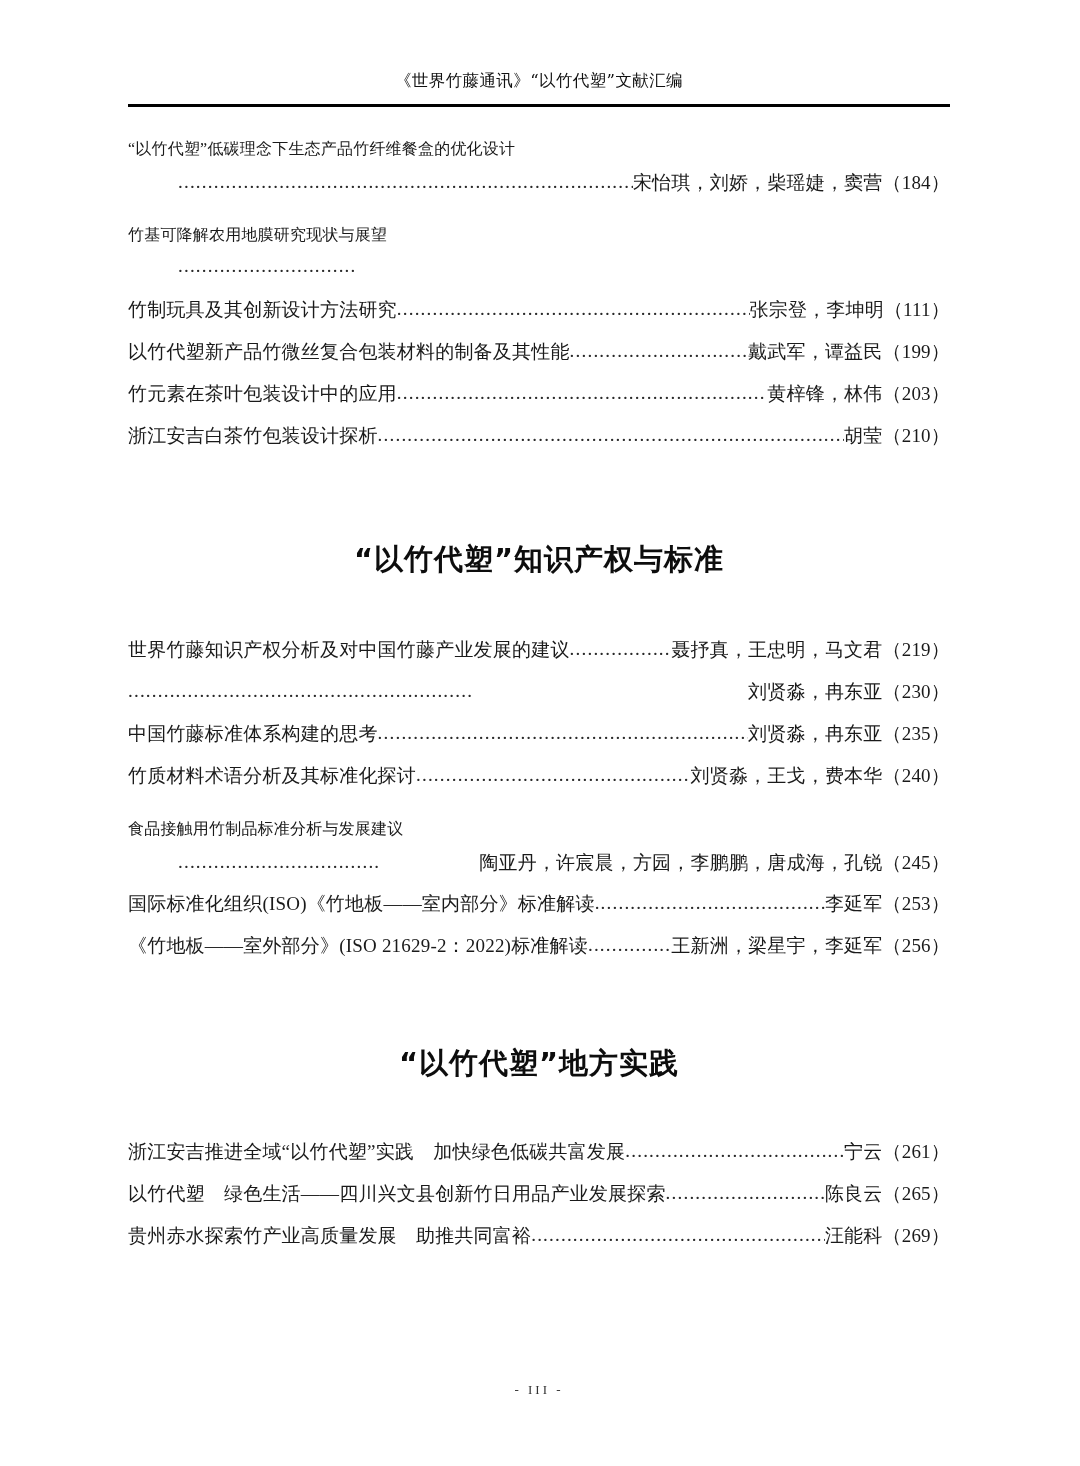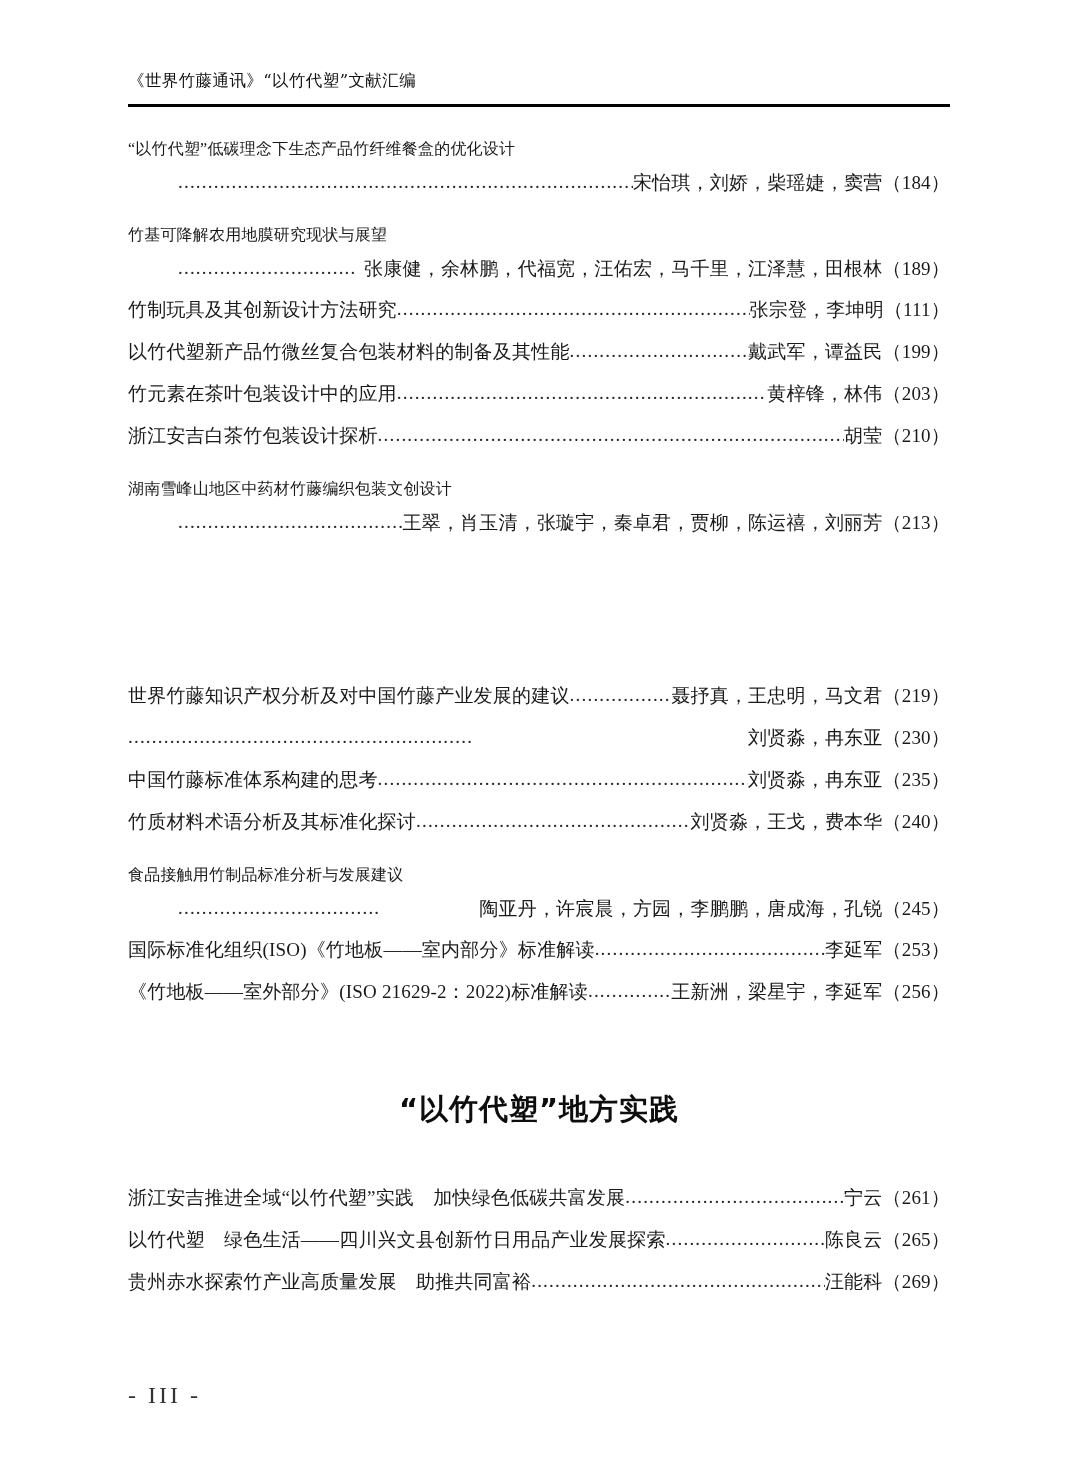--- a/index.html
+++ b/index.html
@@ -27,21 +27,21 @@
     top: 0;
     width: 822px;
   }
 
   
   .runhead {
     position: absolute;
     left: 0;
     top: 70px;
     width: 822px;
-    text-align: left;
+    text-align: center;
     font-size: 16.5px;
     letter-spacing: 0.4px;
     font-family: "DejaVu Serif", "Liberation Serif", serif;
     color: #111;
   }
   .runrule {
     position: absolute;
     left: 0;
     top: 104px;
     width: 822px;
@@ -136,22 +136,22 @@
   .gap-after-head  { height: 60px; }
   .gap-sec2-before { height: 66px; }
   .gap-sec2-after  { height: 58px; }
 
   
   .folio {
     position: absolute;
     left: 0;
     top: 1382px;
     width: 822px;
-    text-align: left;
-    font-size: 24px;
+    text-align: center;
+    font-size: 13px;
     letter-spacing: 3px;
     color: #333;
     font-family: "Liberation Serif", serif;
   }
 </style>
 </head>
 <body>
 
 <div class="page">
   <div class="content">
@@ -164,21 +164,20 @@
           <div class="t-line">“以竹代塑”低碳理念下生态产品竹纤维餐盒的优化设计</div>
           <div class="a-line">
             <span class="leader">..................................................................................</span>
             <span class="tail">宋怡琪，刘娇，柴瑶婕，窦营（184）</span>
           </div>
         </div>
         <div class="entry2">
           <div class="t-line">竹基可降解农用地膜研究现状与展望</div>
           <div class="a-line">
             <span class="leader">..............................</span>
-            <span class="tail">张康健，余林鹏，代福宽，汪佑宏，马千里，江泽慧，田根林（189）</span>
           </div>
         </div>
         <div class="entry">
           <span class="title">竹制玩具及其创新设计方法研究</span>
           <span class="leader">....................................................................</span>
           <span class="tail">张宗登，李坤明（111）</span>
         </div>
         <div class="entry">
           <span class="title">以竹代塑新产品竹微丝复合包装材料的制备及其性能</span>
           <span class="leader">........................................</span>
@@ -187,28 +186,22 @@
         <div class="entry">
           <span class="title">竹元素在茶叶包装设计中的应用</span>
           <span class="leader">......................................................................</span>
           <span class="tail">黄梓锋，林伟（203）</span>
         </div>
         <div class="entry">
           <span class="title">浙江安吉白茶竹包装设计探析</span>
           <span class="leader">..................................................................................</span>
           <span class="tail">胡莹（210）</span>
         </div>
-        <div class="entry2">
-          <div class="t-line">湖南雪峰山地区中药材竹藤编织包装文创设计</div>
-          <div class="a-line">
-            <span class="leader">......................................</span>
-            <span class="tail">王翠，肖玉清，张璇宇，秦卓君，贾柳，陈运禧，刘丽芳（213）</span>
-          </div>
-        </div>
         <div class="gap-before-head"></div>
+        <div class="section-head">“以竹代塑”知识产权与标准</div>
         <div class="gap-after-head"></div>
         <div class="entry">
           <span class="title">世界竹藤知识产权分析及对中国竹藤产业发展的建议</span>
           <span class="leader">..........................</span>
           <span class="tail">聂抒真，王忠明，马文君（219）</span>
         </div>
         <div class="entry">
           <span class="leader">..........................................................</span>
           <span class="tail">刘贤淼，冉东亚（230）</span>
         </div>

